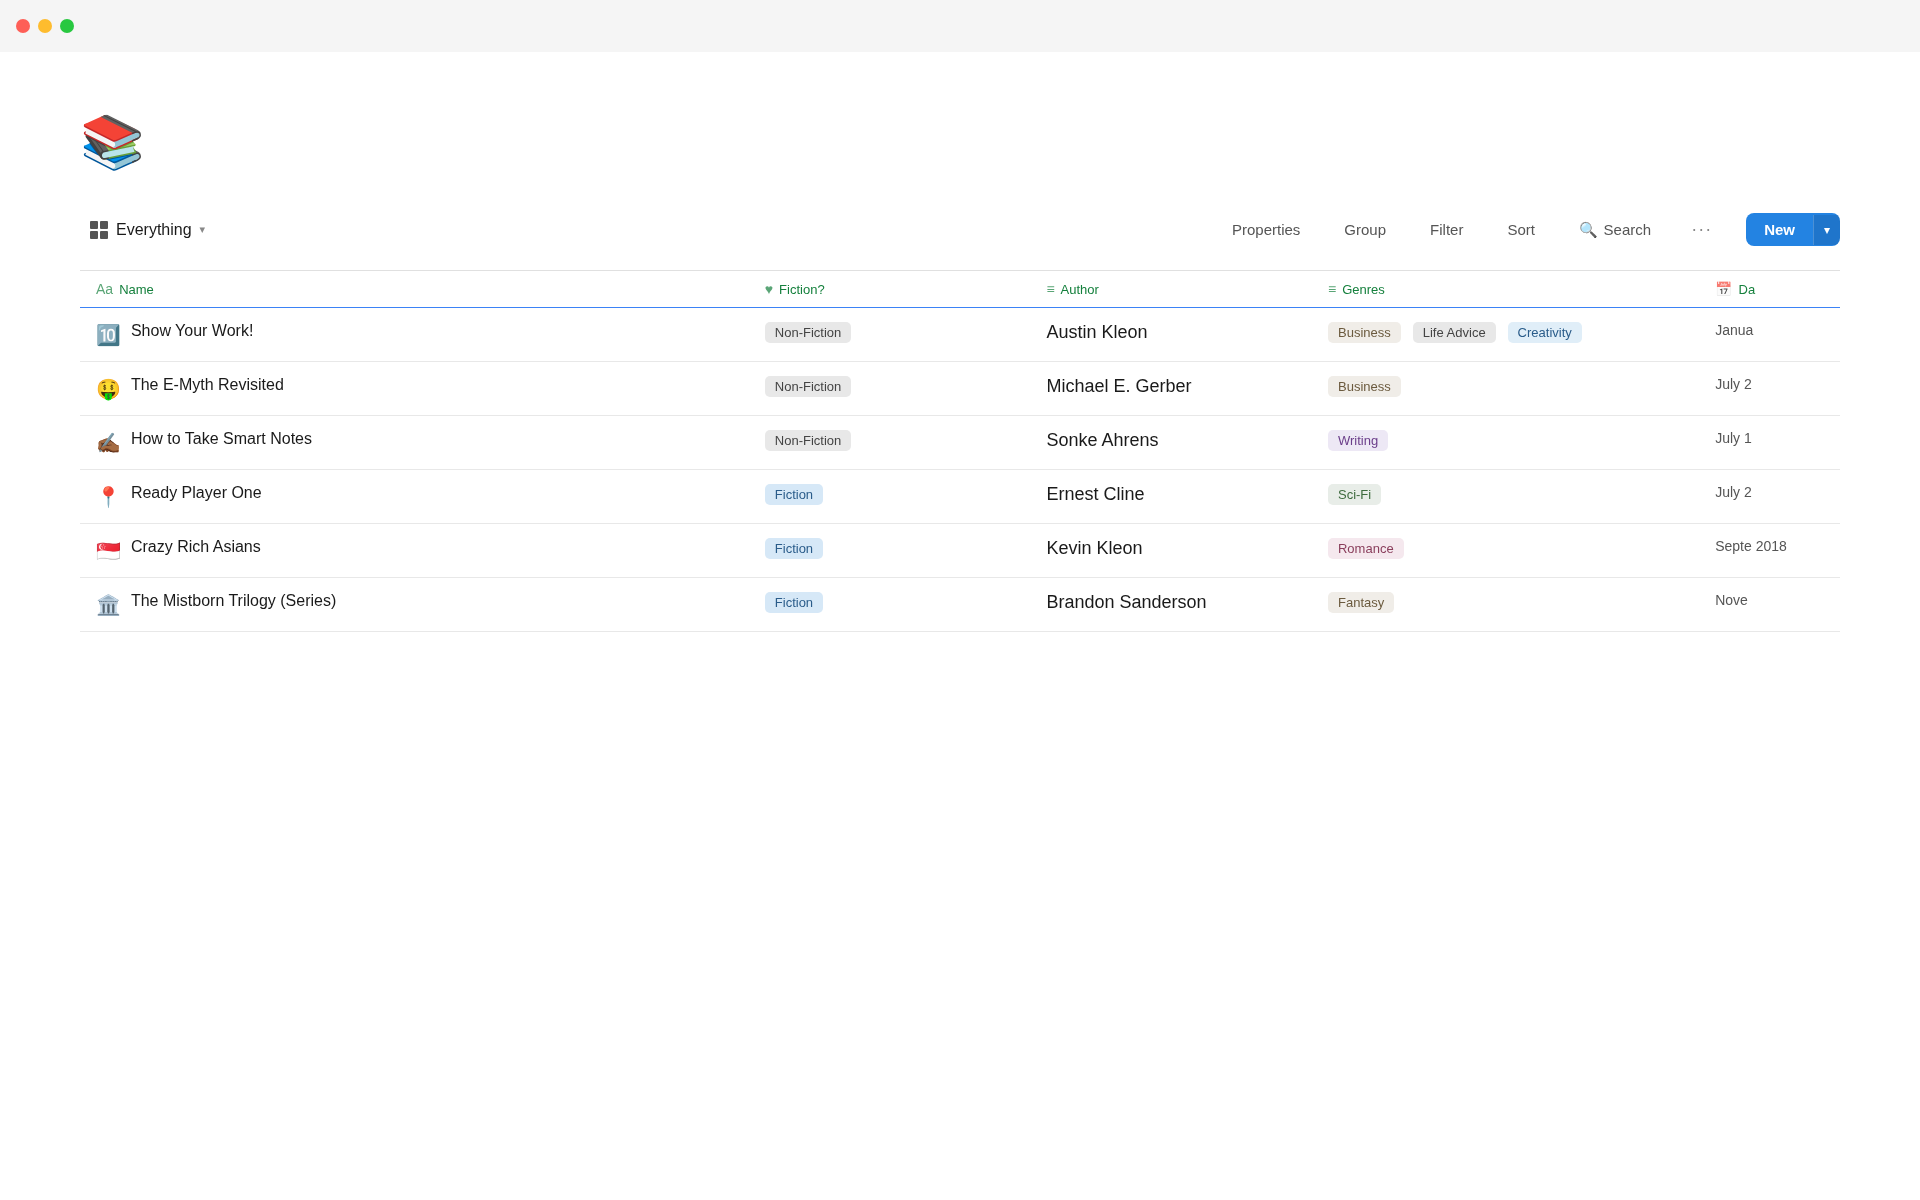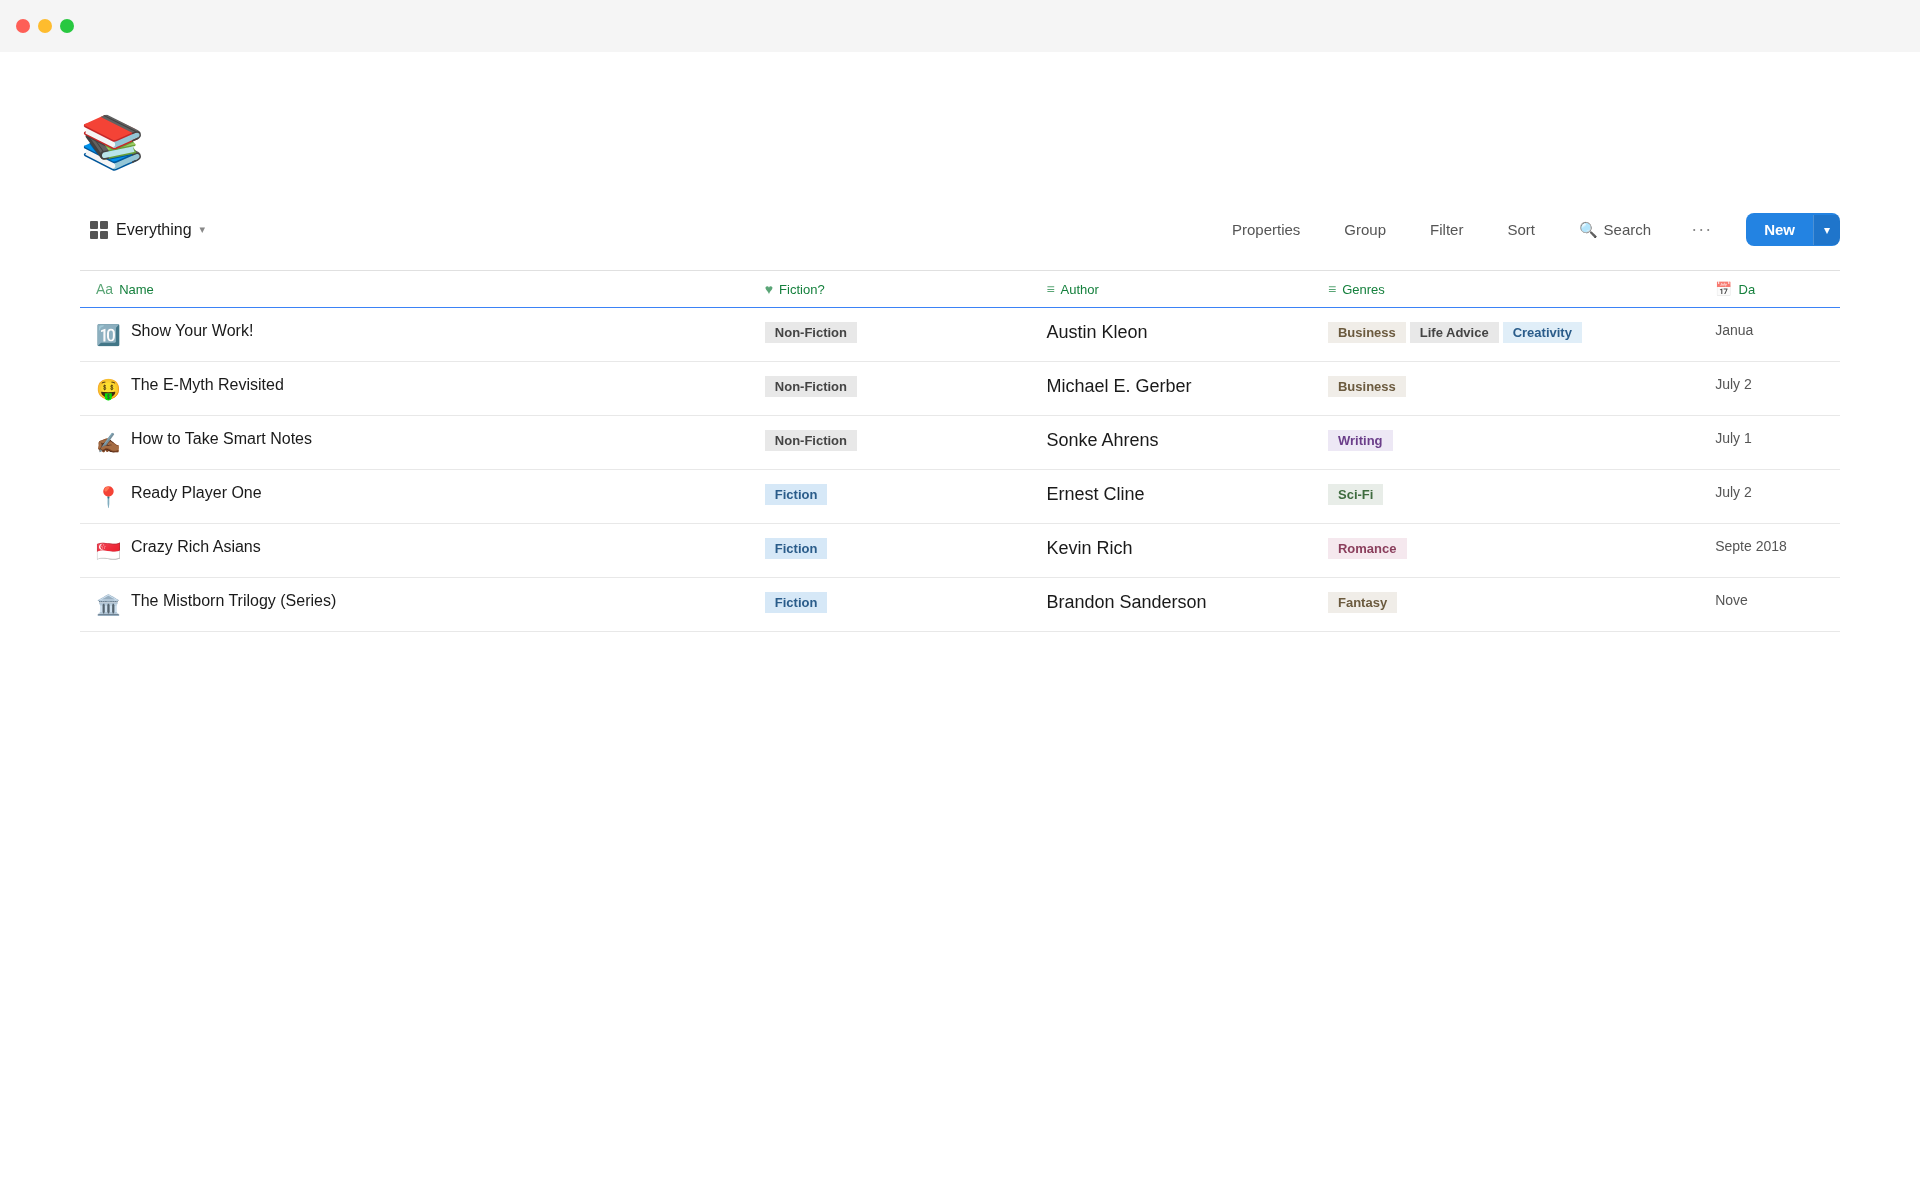--- a/index.html
+++ b/index.html
@@ -213,23 +213,23 @@
       font-weight: 400;
       text-decoration: underline;
       text-decoration-color: transparent;
       cursor: pointer;
     }
 
     
     .badge {
       display: inline-block;
       padding: 3px 10px;
-      border-radius: 0;
+      border-radius: 5px;
       font-size: 13px;
-      font-weight: 700;
+      font-weight: 400;
     }
     .badge-nonfiction {
       background: #e8e8e8;
       color: #444;
     }
     .badge-fiction {
       background: #d6e8f7;
       color: #2a5c8a;
     }
     .badge-business {
@@ -257,21 +257,21 @@
       color: #8a3e5c;
     }
     .badge-fantasy {
       background: #f0ede8;
       color: #6b5a3e;
     }
 
     .genres-cell {
       display: flex;
       flex-wrap: wrap;
-      gap: 4px;
+      gap: 12px;
       align-items: flex-start;
     }
 
     .date-cell {
       font-size: 14px;
       color: #555;
       white-space: nowrap;
     }
 
     
@@ -439,21 +439,21 @@
             <td class="col-date date-cell">July 2</td>
           </tr>
           <tr>
             <td class="col-name">
       <div class="cell-name">
         <span class="cell-emoji">🇸🇬</span>
         <span class="cell-title">Crazy Rich Asians</span>
       </div>
     </td>
             <td class="col-fiction"><span class="badge badge-fiction">Fiction</span></td>
-            <td class="col-author author-cell">Kevin Rich</td>
+            <td class="col-author author-cell">Kevin Kleon</td>
             <td class="col-genres">
               <div class="genres-cell">
                 <span class="badge badge-romance">Romance</span>
               </div>
             </td>
             <td class="col-date date-cell">Septe 2018</td>
           </tr>
           <tr>
             <td class="col-name">
       <div class="cell-name">

